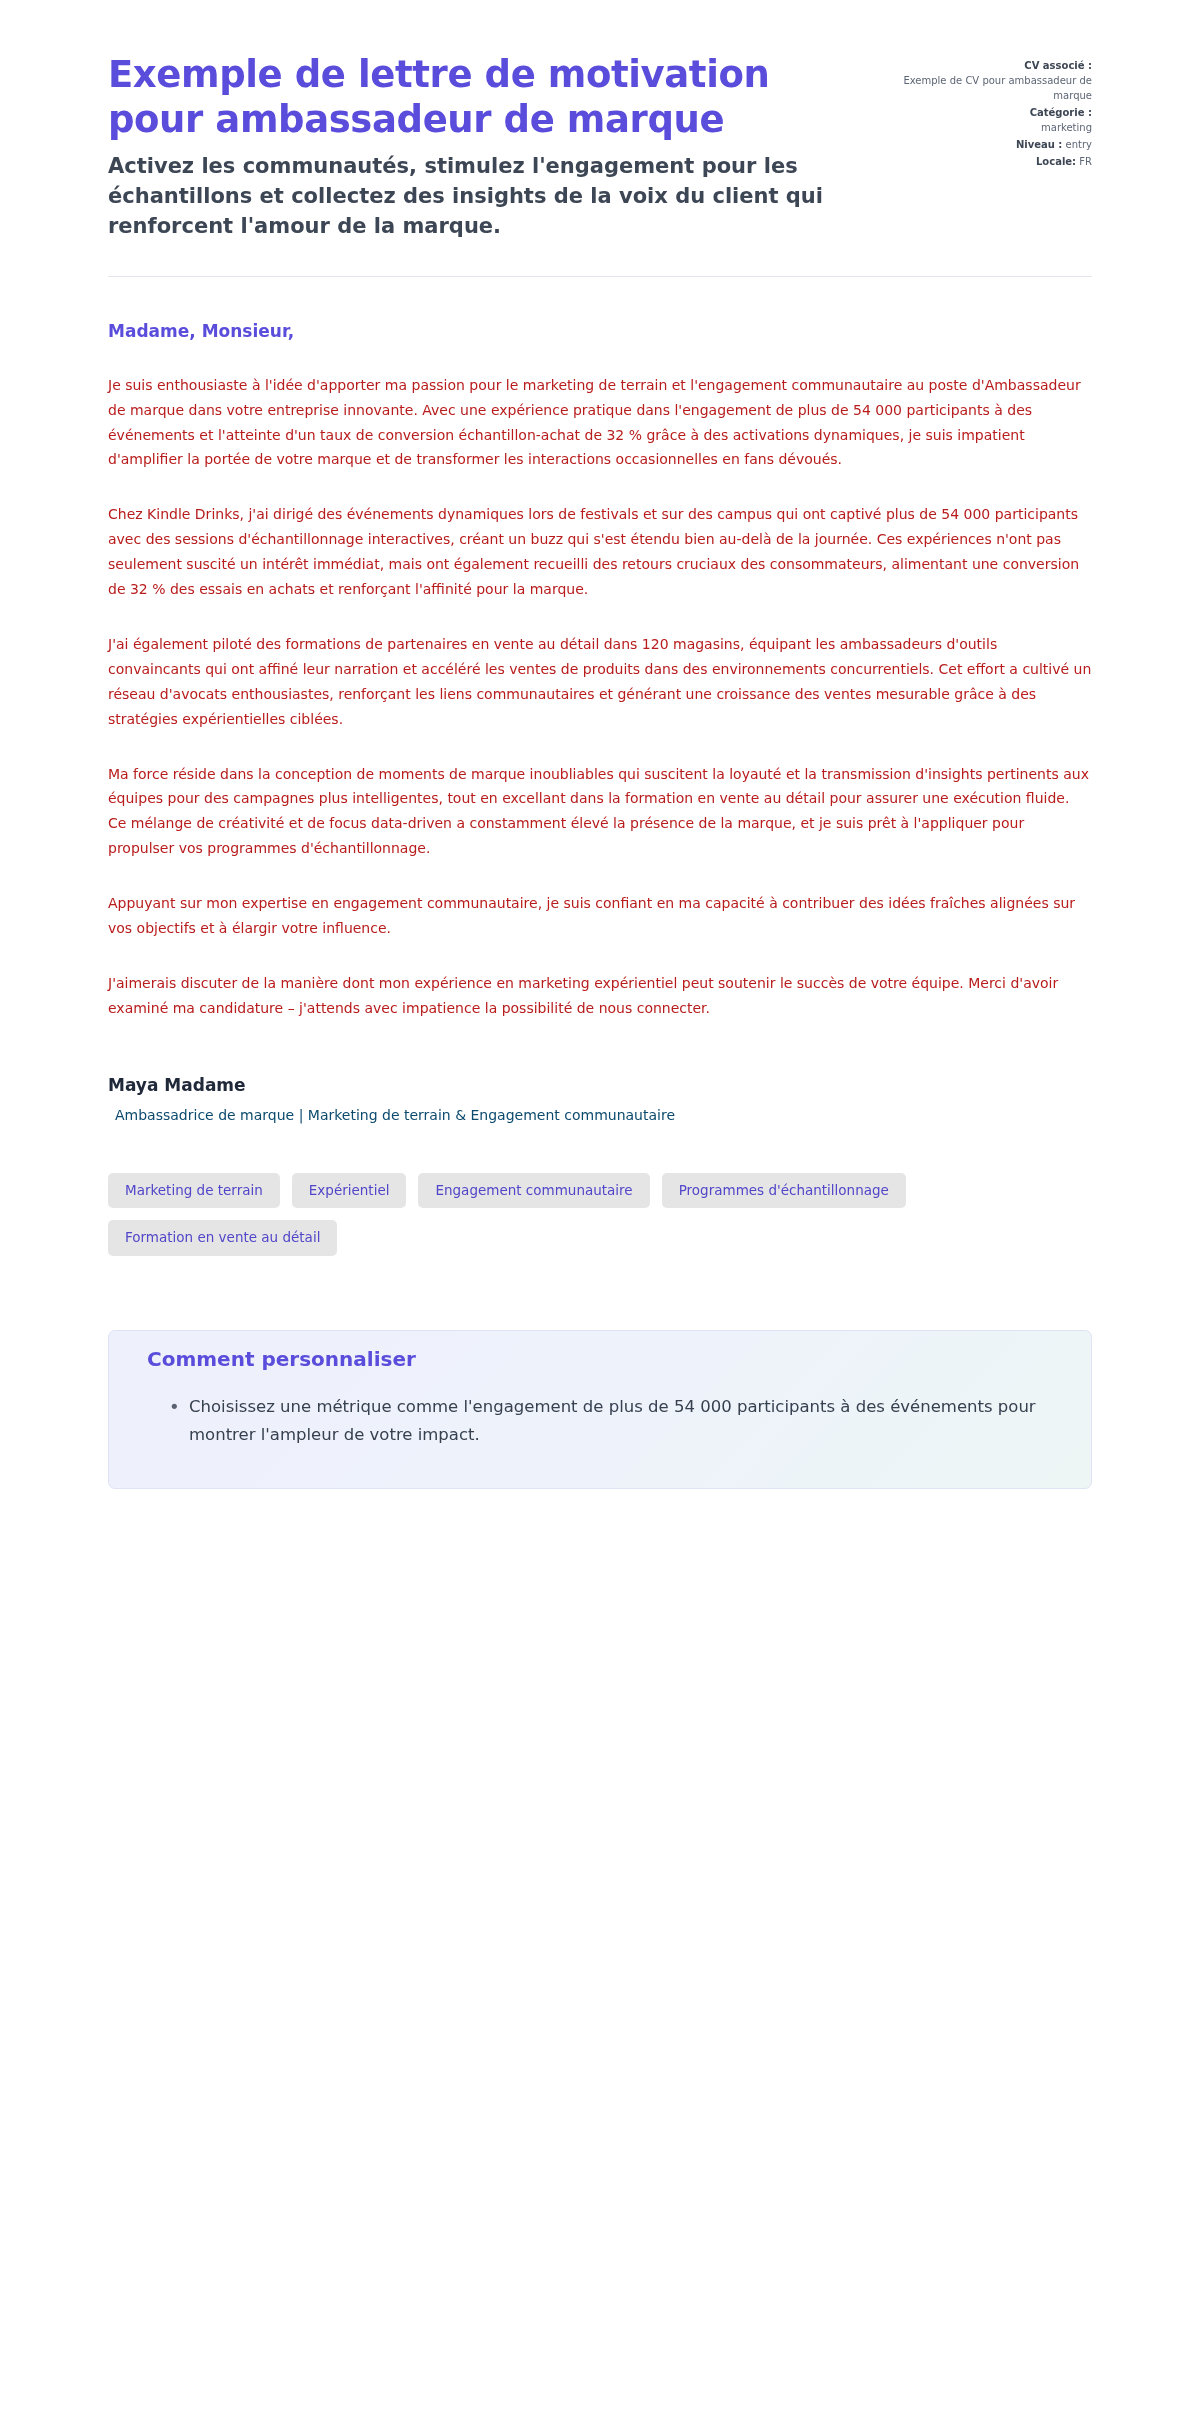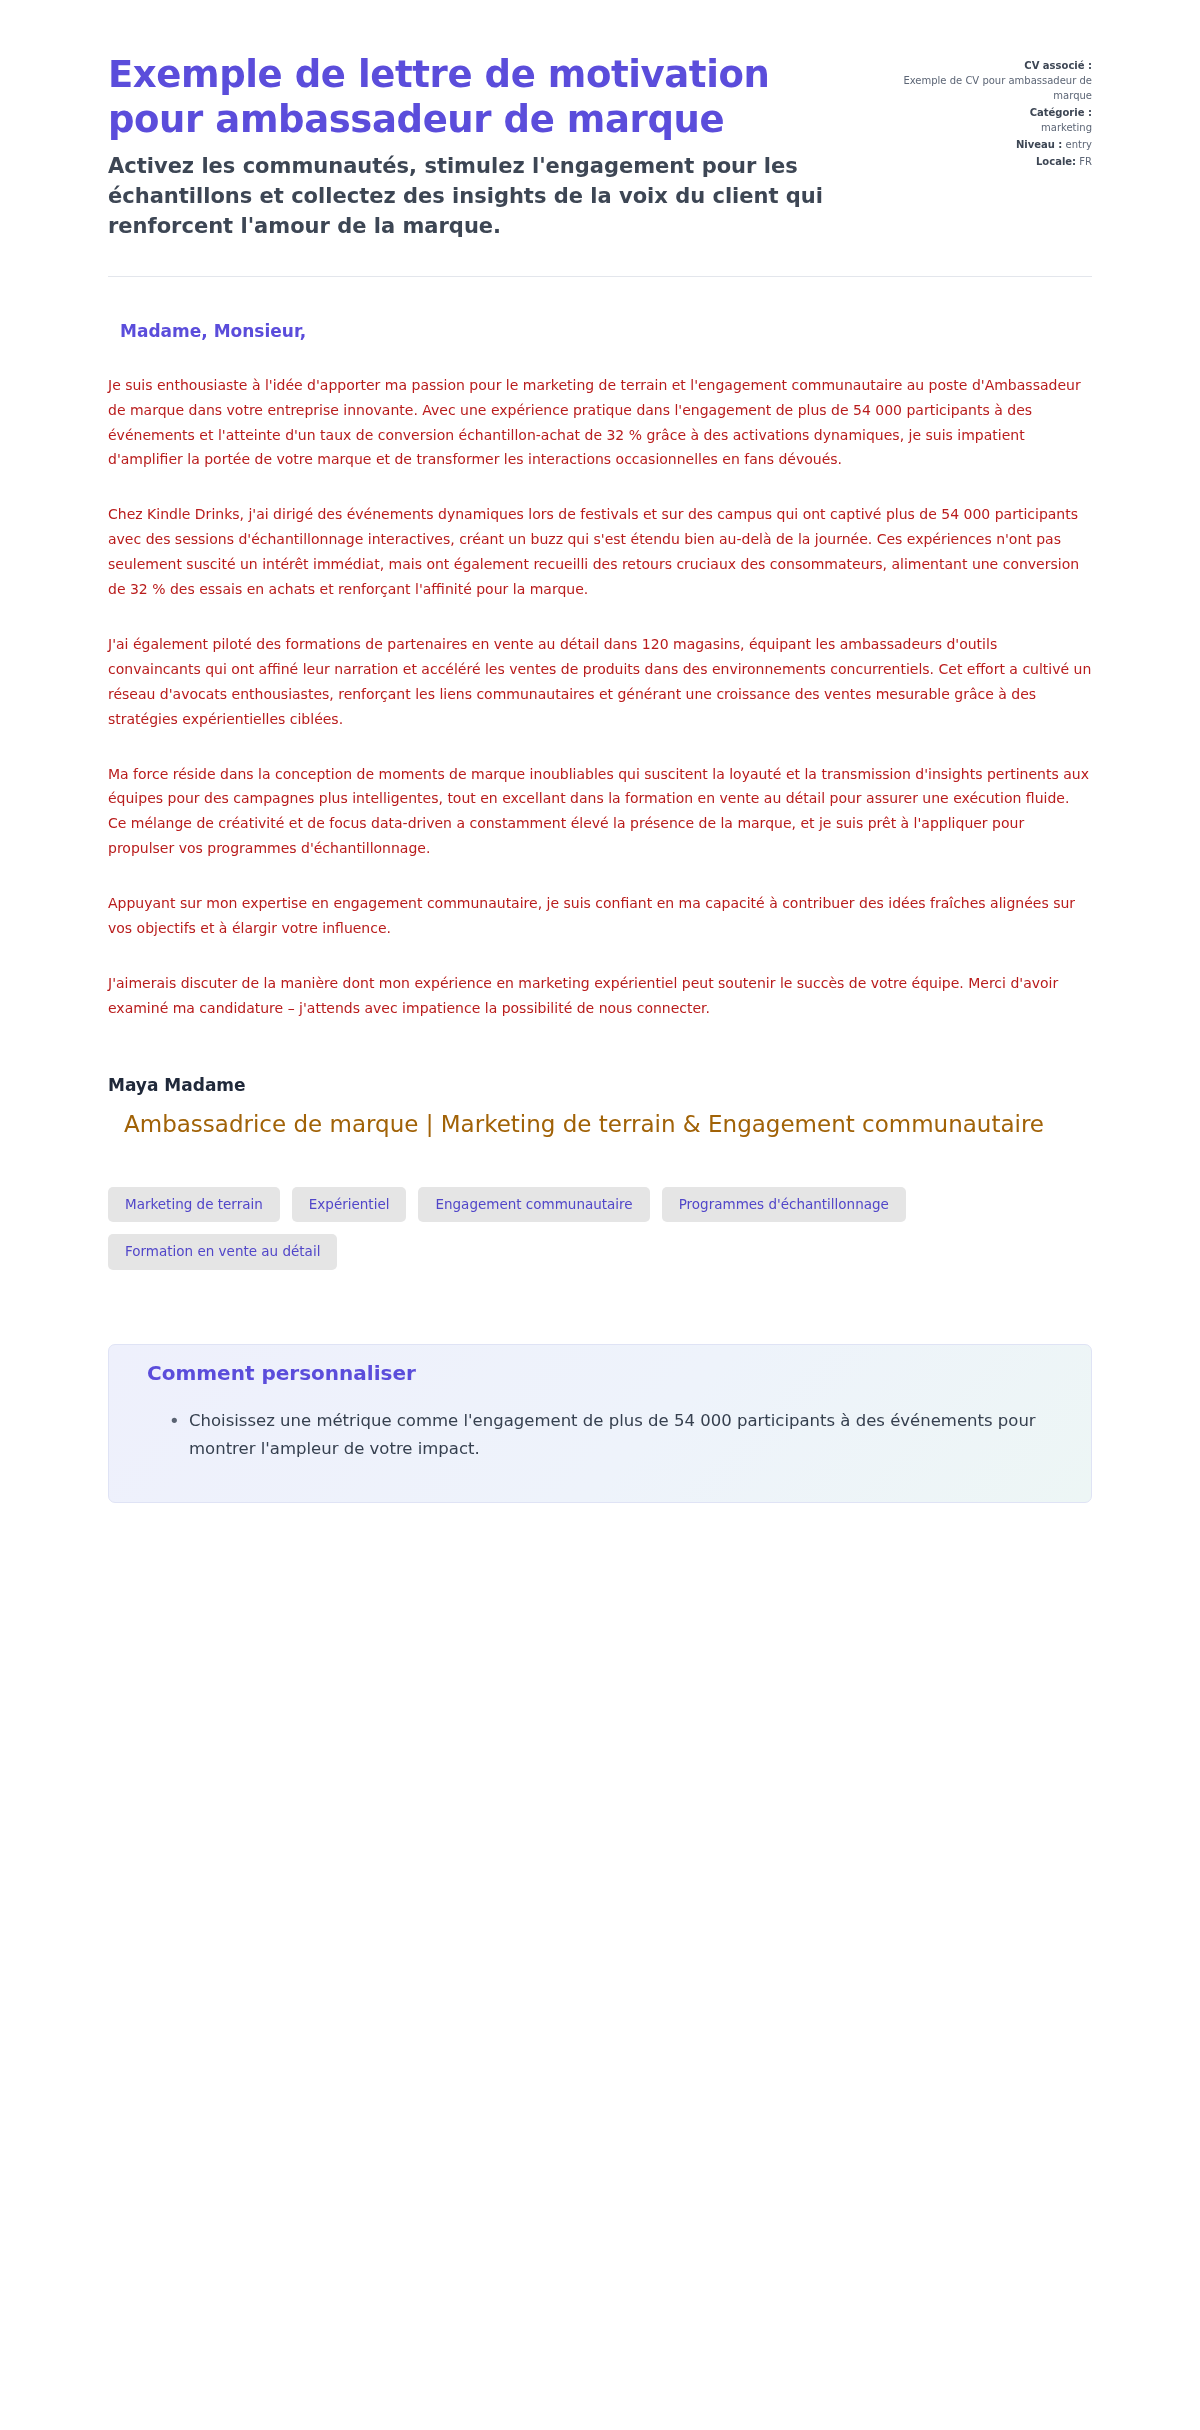--- a/index.html
+++ b/index.html
@@ -62,41 +62,41 @@
     border: 0;
     border-top: 1px solid #e3e6ec;
     margin: 0 0 44px 0;
   }
 
   
   .salutation {
     font-size: 17px;
     font-weight: 700;
     color: #5b4ddb;
-    margin: 0 0 32px 12px;
+    margin: 0 0 32px 0;
   }
   .para {
     font-size: 14px;
     line-height: 1.78;
     color: #b91c1c;
     margin: 0 0 30px 0;
   }
   .signoff {
     margin-top: 54px;
   }
   .sign-name {
     font-size: 17px;
     font-weight: 700;
     color: #20293a;
     margin: 0 0 12px 0;
   }
   .sign-role {
-    font-size: 23px;
-    color: #a16207;
-    margin: 16px;
+    font-size: 14px;
+    color: #0c4a6e;
+    margin: 7px;
   }
 
   
   .tags {
     display: flex;
     flex-wrap: wrap;
     gap: 12px;
     margin: 50px 0 0 0;
     max-width: 960px;
   }

